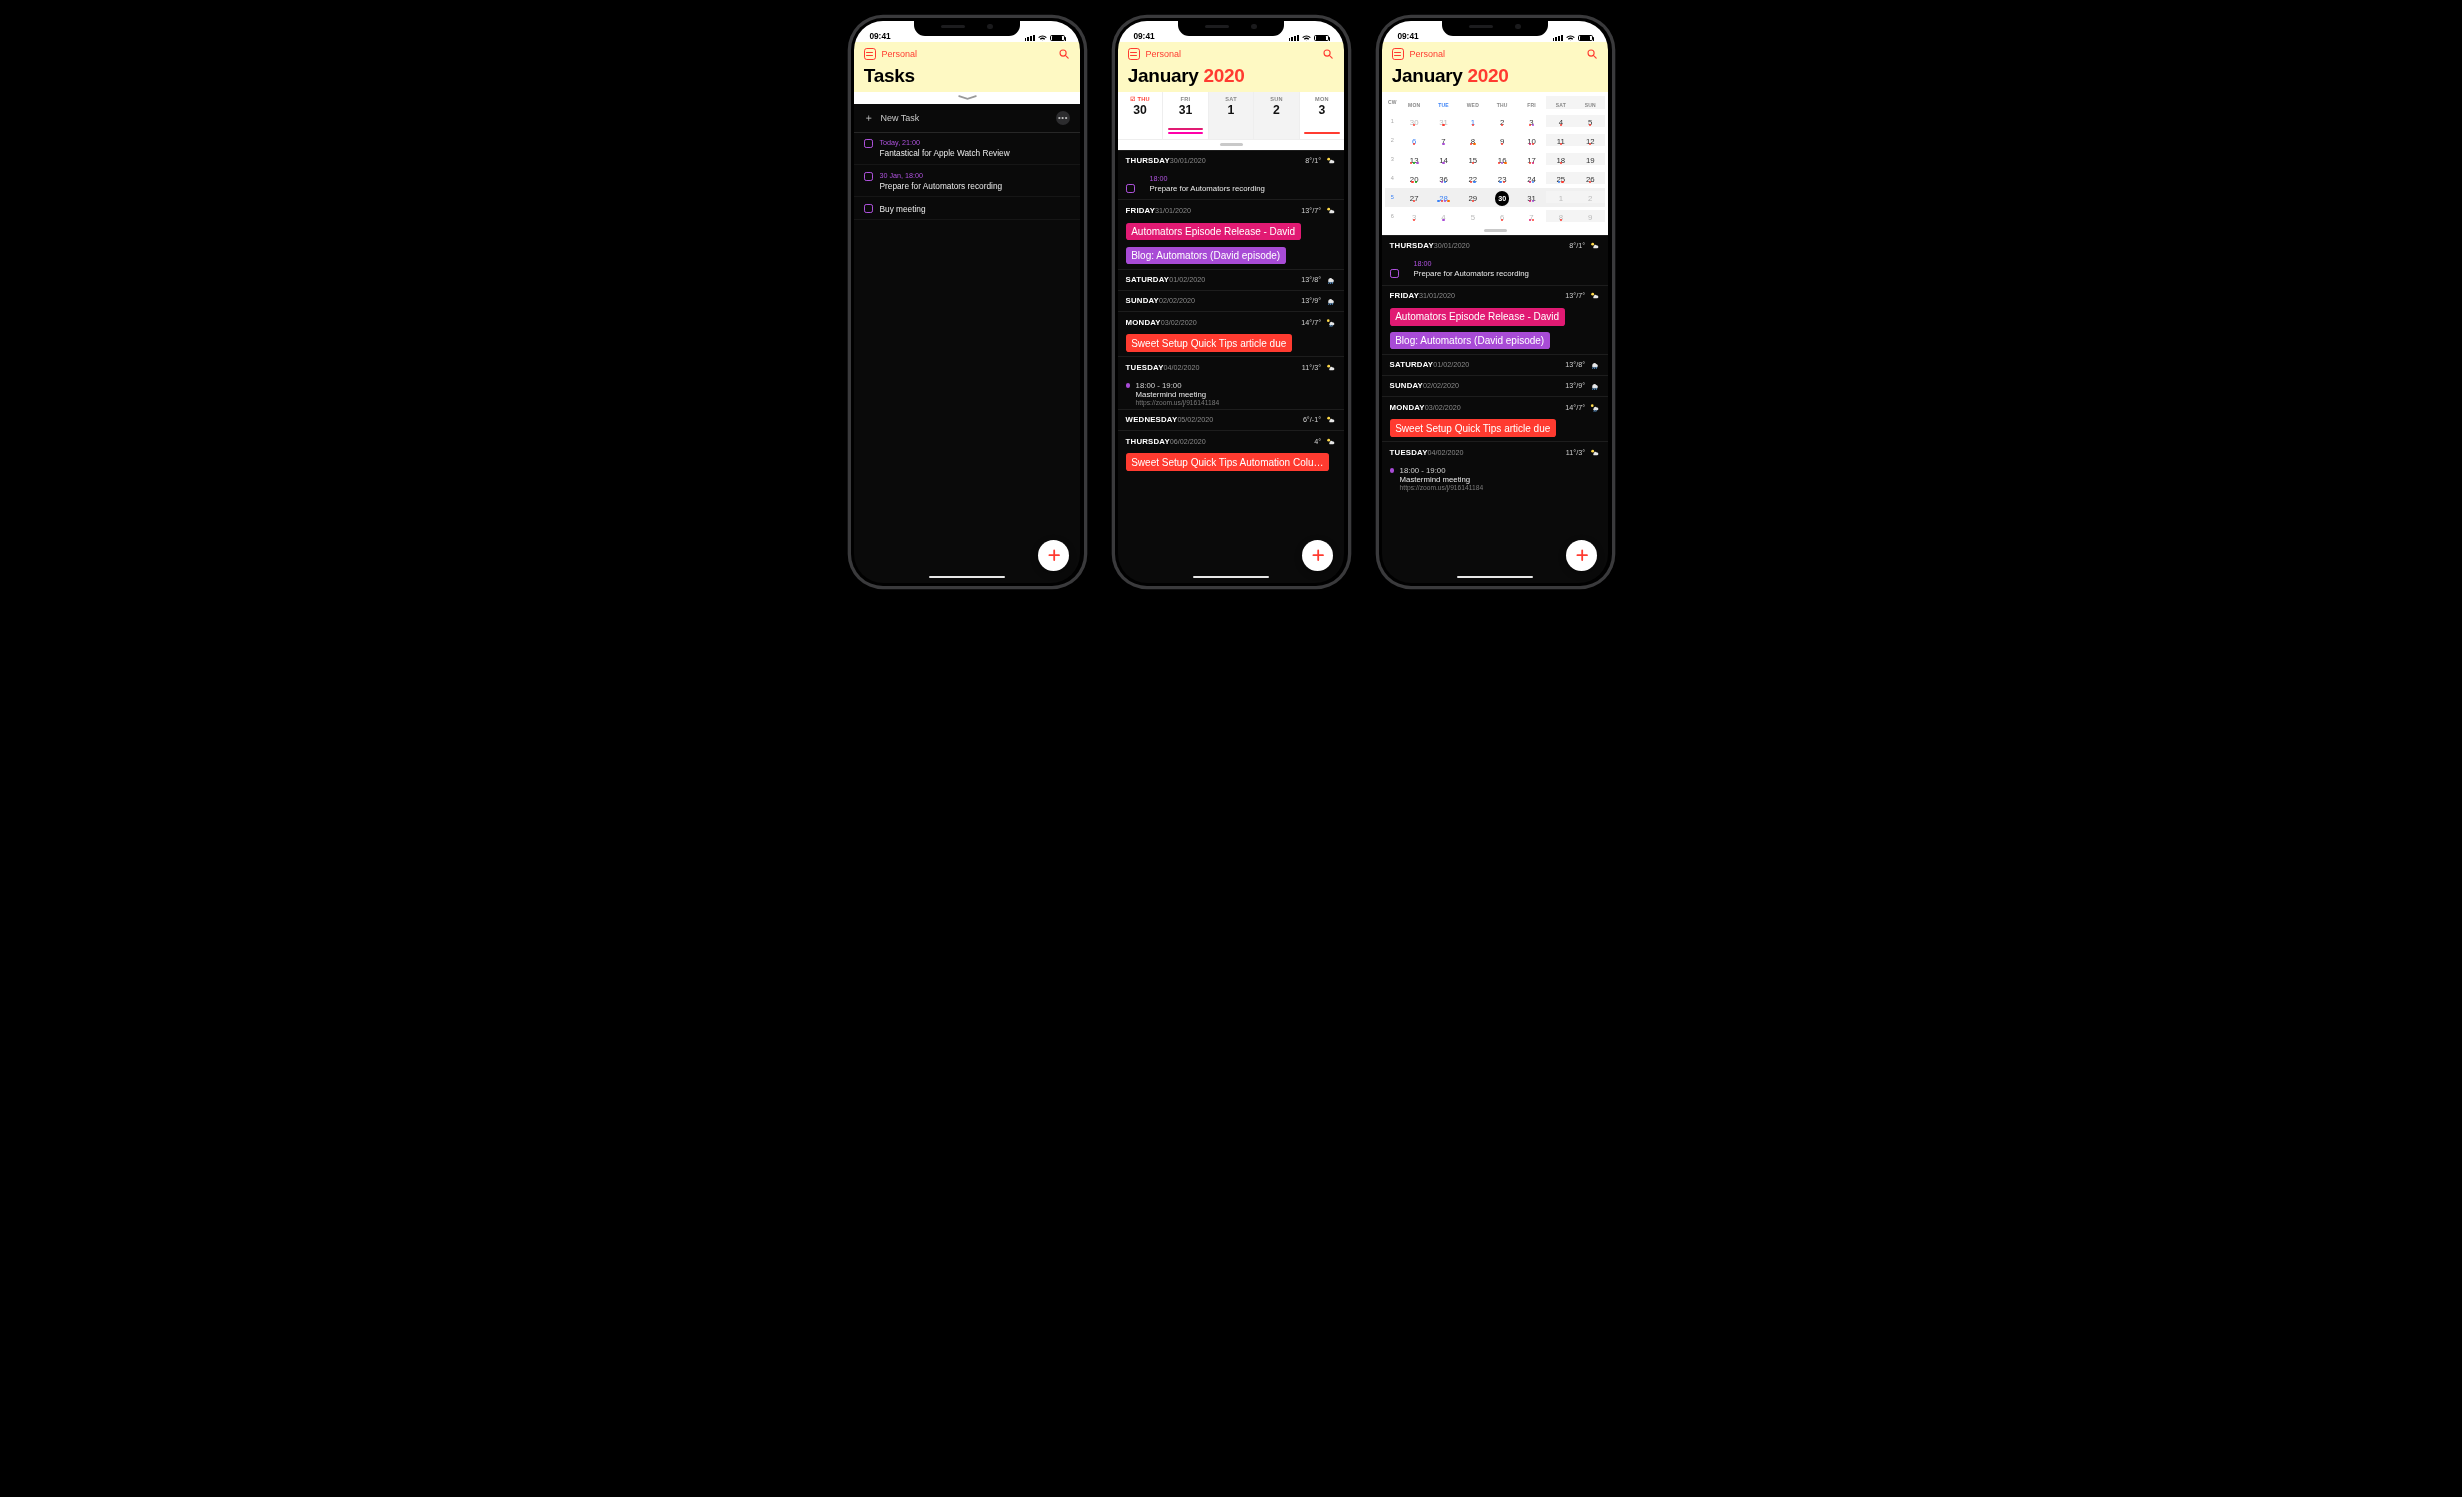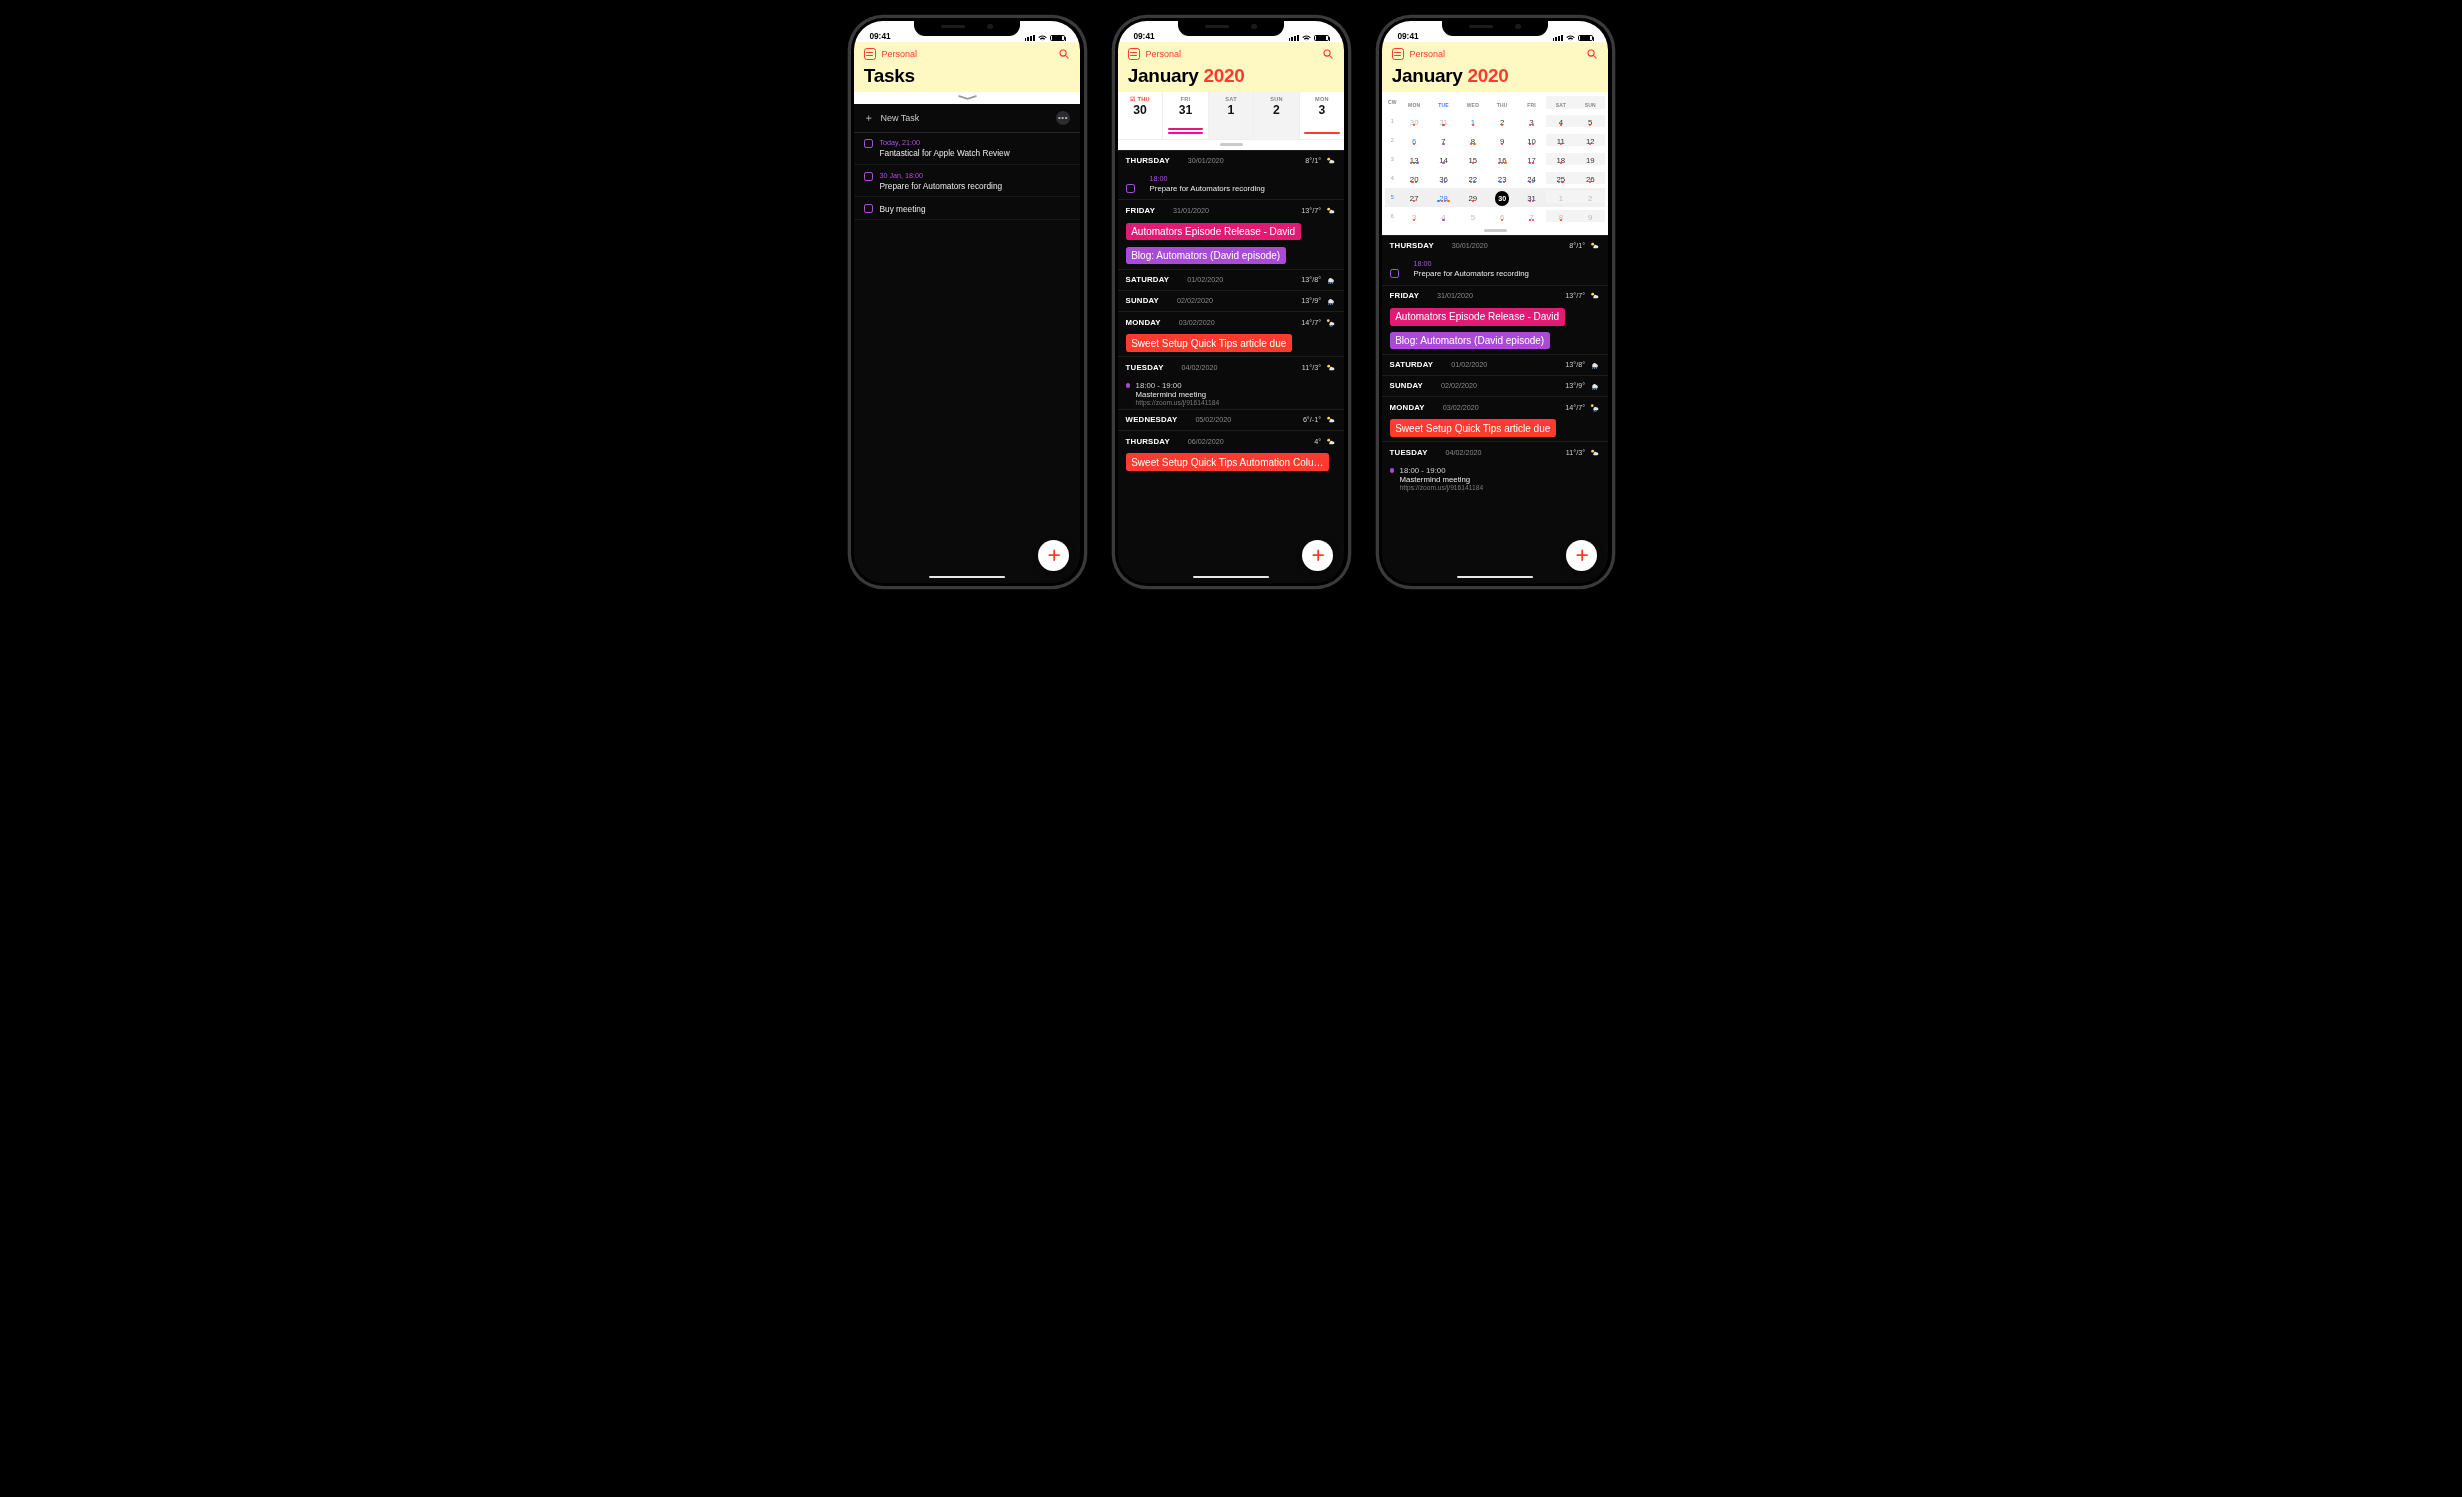--- a/index.html
+++ b/index.html
@@ -67,21 +67,21 @@
 .day .lbl.sel{color:var(--red)}
 .day .num{font-size:12.2px;font-weight:600;color:#111;margin-top:1.1px;}
 .day .bars{position:absolute;left:4.4px;right:4.4px;bottom:4.4px;display:flex;flex-direction:column;gap:1.7px;}
 .day .bar{height:2.2px;border-radius:1.1px;}
 .grab{height:10px;display:flex;justify-content:center;align-items:center;background:#fff;}
 .grab i{width:23px;height:2.8px;border-radius:1.7px;background:#c9c9c9;}
 
 
 .list{flex:1;background:#0a0a0a;color:#fff;overflow:hidden;font-size:7.8px;}
 .dh{display:flex;align-items:center;justify-content:space-between;padding:5.6px 7.8px;border-top:0.6px solid rgba(255,255,255,.08);}
-.dh .l{display:flex;align-items:baseline;gap:18px;}
+.dh .l{display:flex;align-items:baseline;gap:0;}
 .dh .wd{font-weight:800;letter-spacing:0.2px;}
 .dh .dt{color:#8a8a8a;font-size:7.2px;}
 .dh .r{display:flex;align-items:center;gap:4.4px;color:#d0d0d0;font-size:7.2px;}
 .evt-task{display:flex;gap:15px;padding:3.3px 7.8px 6.7px;align-items:flex-end;}
 .evt-task .tt{color:var(--purple);font-size:7.2px}
 .evt-task .tx{color:#eaeaea;font-size:7.8px;margin-top:0.6px;}
 .pill{margin:2.2px 7.8px;padding:3.3px 5.6px;border-radius:2.8px;color:#fff;font-size:10px;display:inline-block;max-width:calc(100% - 15.6px);white-space:nowrap;overflow:hidden;text-overflow:ellipsis;}
 .evt-dot{display:flex;gap:5.6px;padding:3.3px 7.8px;align-items:flex-start;}
 .evt-dot .dot{width:4.4px;height:4.4px;border-radius:50%;margin-top:2.8px;flex:none;}
 .evt-dot .meta{font-size:7.8px;color:#eaeaea}

